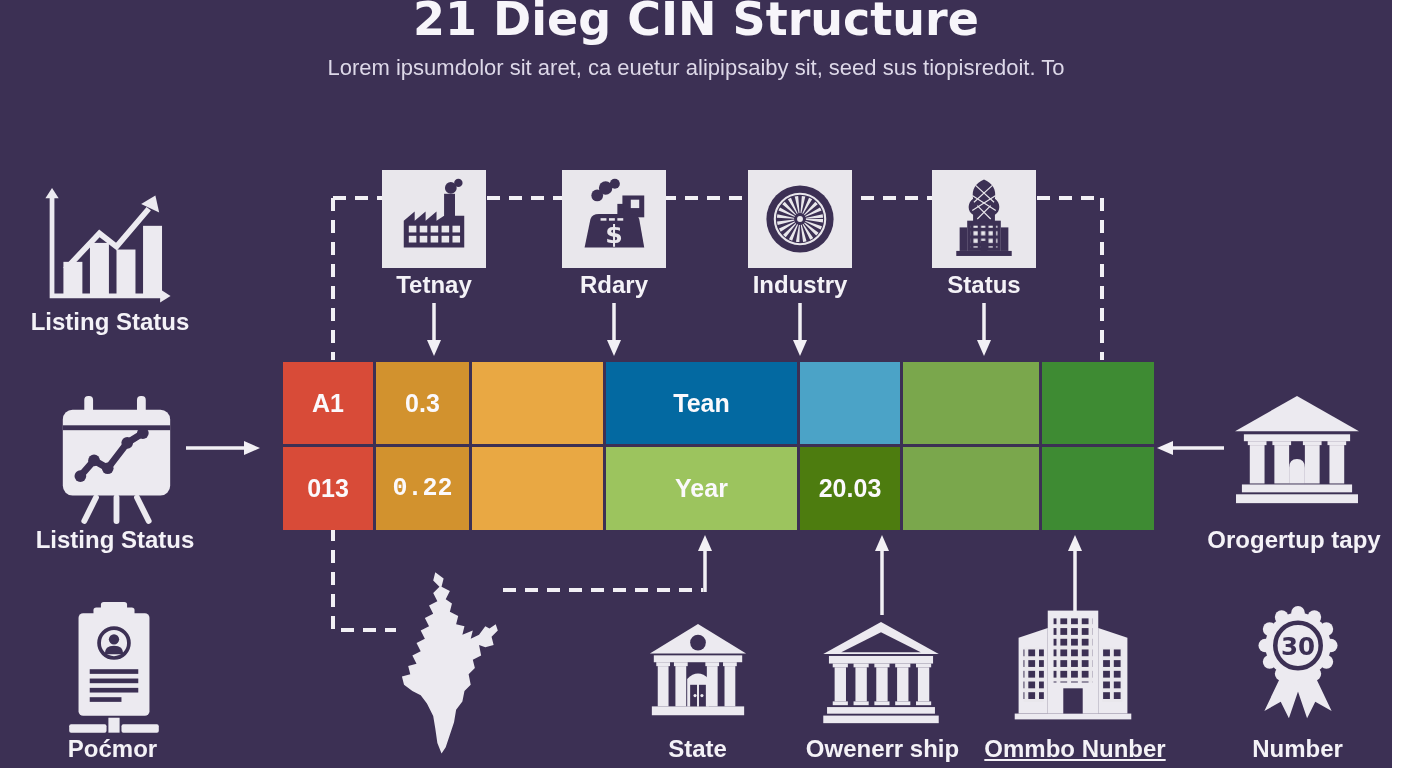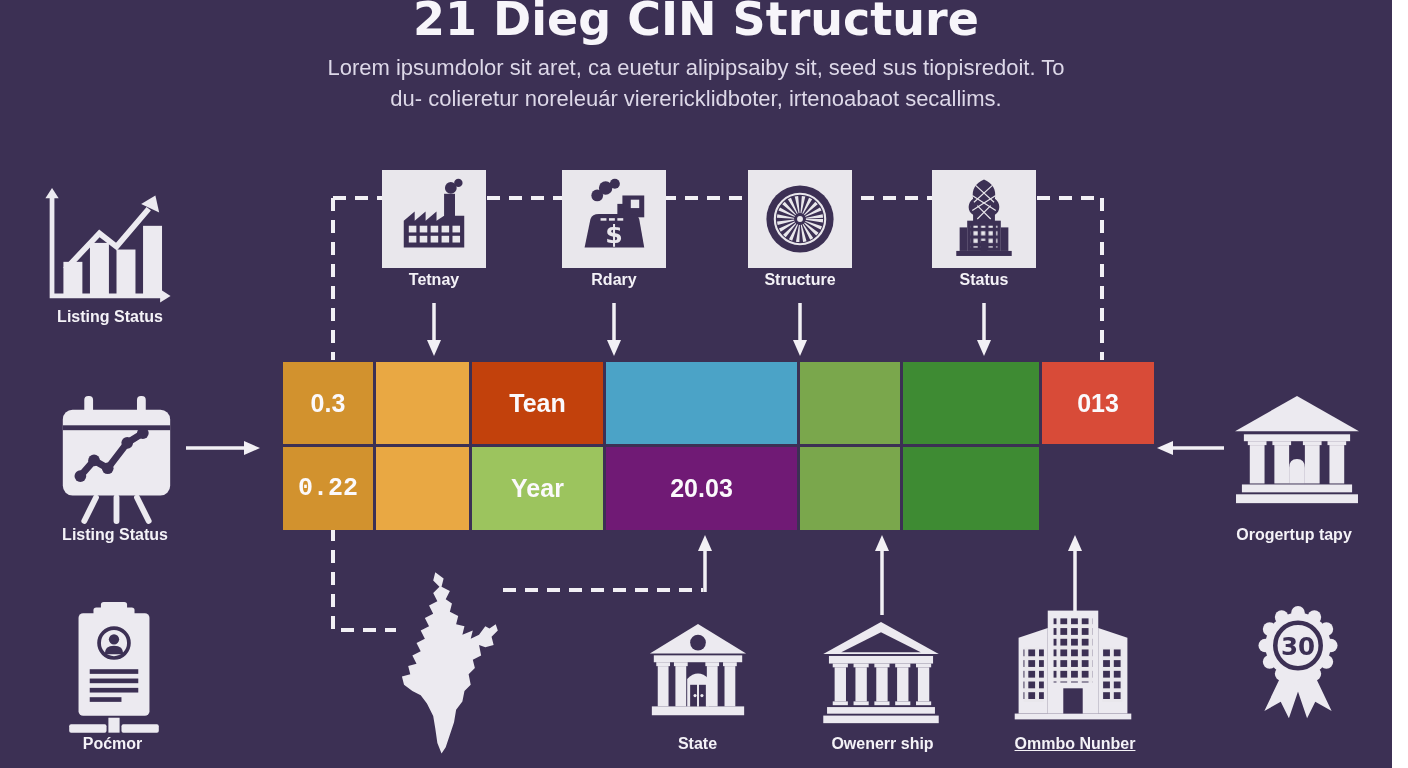--- a/index.html
+++ b/index.html
@@ -10,21 +10,21 @@
   }
   
   .hdr{position:absolute; left:0; right:0; top:-8px; text-align:center; z-index:3;}
   .hdr h1{
     margin:0; color:#f7f5fa; font-family:"DejaVu Sans", sans-serif;
     font-size:46px; font-weight:bold; letter-spacing:0px;
   }
   .hdr .sub{color:#ddd8e8; font-size:22px; line-height:31px; margin-top:6px;}
   
   .lbl{
-    position:absolute; color:#f4f2f7; font-weight:bold; font-size:16px;
+    position:absolute; color:#f4f2f7; font-weight:bold; font-size:24px;
     text-align:center; white-space:nowrap; z-index:3;
   }
   
   .tile{
     position:absolute; top:170px; width:104px; height:98px;
     background:#e9e7ec; z-index:2; display:flex; align-items:center; justify-content:center;
   }
   .tile svg{width:84px; height:84px;}
   .t0{left:382px}.t1{left:562px}.t2{left:748px}.t3{left:932px}
   .tlbl{top:271px; width:104px;}
@@ -82,21 +82,20 @@
       <polygon points="244,441 244,455 260,448" stroke="none"></polygon>
       <line x1="1224" y1="448" x2="1172" y2="448"></line>
       <polygon points="1173,441 1173,455 1157,448" stroke="none"></polygon>
     </g>
   </svg>
 
   <div class="hdr">
     <h1>21 Dieg CIN Structure</h1>
     <div class="sub">
       <div>Lorem ipsumdolor sit aret, ca euetur alipipsaiby sit, seed sus tiopisredoit. To</div>
-      <div>du- colieretur noreleuár vierericklidboter, irtenoabaot secallims.</div>
     </div>
   </div>
 
   <div class="icon-abs light" style="left:35px; top:186px;">
     <svg width="145" height="128" viewBox="0 0 145 135">
       <g stroke="currentColor" stroke-width="5" fill="none">
         <path d="M14,10 V116 H130"></path>
       </g>
       <polygon points="14,2 7,13 21,13" fill="currentColor"></polygon>
       <polygon points="139,116 128,109 128,123" fill="currentColor"></polygon>
@@ -223,35 +222,36 @@
       </g>
       <g stroke="#e9e7ec" stroke-width="1.4" fill="none">
         <path d="M40,10 L62,30 M60,10 L38,30 M36,22 L64,40 M64,22 L36,40 M42,34 L58,50 M58,34 L42,50"></path>
       </g>
       <rect x="34" y="58" width="32" height="26" fill="url(#winL)"></rect>
       <rect x="46" y="76" width="8" height="12" fill="#3c3054"></rect>
     </svg>
   </div>
   <div class="lbl tlbl tl0">Tetnay</div>
   <div class="lbl tlbl tl1">Rdary</div>
-  <div class="lbl tlbl tl2">Structure</div>
+  <div class="lbl tlbl tl2">Industry</div>
   <div class="lbl tlbl tl3">Status</div>
 
   <div class="cin-grid">
+    <div class="cell" style="background-color: rgb(216, 75, 56);">A1</div>
     <div class="cell" style="background-color: rgb(210, 146, 46); text-align: right;">0.3</div>
     <div class="cell" style="background-color: rgb(233, 168, 67);"></div>
-    <div class="cell" style="background-color: #c2410c;">Tean</div>
+    <div class="cell" style="background-color: #0369a1;">Tean</div>
     <div class="cell" style="background-color: rgb(75, 163, 199);"></div>
     <div class="cell" style="background-color: rgb(122, 167, 76);"></div>
     <div class="cell" style="background-color: rgb(62, 139, 51);"></div>
     <div class="cell" style="background-color: rgb(216, 75, 56);">013</div>
     <div class="cell" style="background-color: rgb(210, 146, 46); font-family: Liberation Mono, monospace;">0.22</div>
     <div class="cell" style="background-color: rgb(233, 168, 67);"></div>
     <div class="cell" style="background-color: rgb(156, 196, 94);">Year</div>
-    <div class="cell" style="background-color: #701a75;">20.03</div>
+    <div class="cell" style="background-color: #4d7c0f;">20.03</div>
     <div class="cell" style="background-color: rgb(122, 167, 76);"></div>
     <div class="cell" style="background-color: rgb(62, 139, 51);"></div>
   </div>
 
   <div class="icon-abs light" style="left:1228px; top:392px;">
     <svg width="138" height="120" viewBox="0 0 140 122">
       <g fill="currentColor">
         <polygon points="70,4 133,40 7,40"></polygon>
         <rect x="16" y="43" width="108" height="7"></rect>
         <rect x="20" y="50" width="19" height="4"></rect>
@@ -286,20 +286,21 @@
         <circle cx="37" cy="18.8" r="7.5"></circle>
           <circle cx="55" cy="14" r="7.5"></circle>
         <circle cx="73" cy="18.8" r="7.5"></circle>
           <circle cx="86.2" cy="32" r="7.5"></circle>
         <circle cx="55" cy="50" r="36"></circle>
       </g>
       <circle cx="55" cy="50" r="25" fill="currentColor" stroke="#3c3054" stroke-width="5"></circle>
       <text x="55" y="60" text-anchor="middle" font-family="DejaVu Sans, sans-serif" font-size="27" font-weight="bold" fill="#3c3054">30</text>
     </svg>
   </div>
+  <div class="lbl" style="left:1200px; top:735px; width:195px;">Number</div>
 
   <div class="icon-abs light" style="left:395px; top:568px;">
     <svg width="116" height="198" viewBox="0 0 110 190">
       <path fill="currentColor" d="M38,4 L46,10 L44,18 L52,22 L48,30 L54,34 L52,42 L60,46 L58,54 L66,56
         L64,64 L74,60 L72,68 L80,64 L86,56 L90,58 L96,54 L98,60 L92,66 L94,74 L86,76 L80,74 L82,84
         L74,88 L76,96 L70,102 L72,112 L66,118 L64,128 L58,136 L56,148 L52,160 L48,172 L44,178
         L40,168 L38,154 L36,142 L30,130 L24,122 L16,118 L8,112 L6,104 L14,102 L12,94 L20,92
         L16,84 L24,80 L20,72 L28,68 L24,60 L32,56 L28,48 L36,44 L32,36 L40,32 L36,24 L42,18 L36,12 Z"></path>
     </svg>
   </div>

